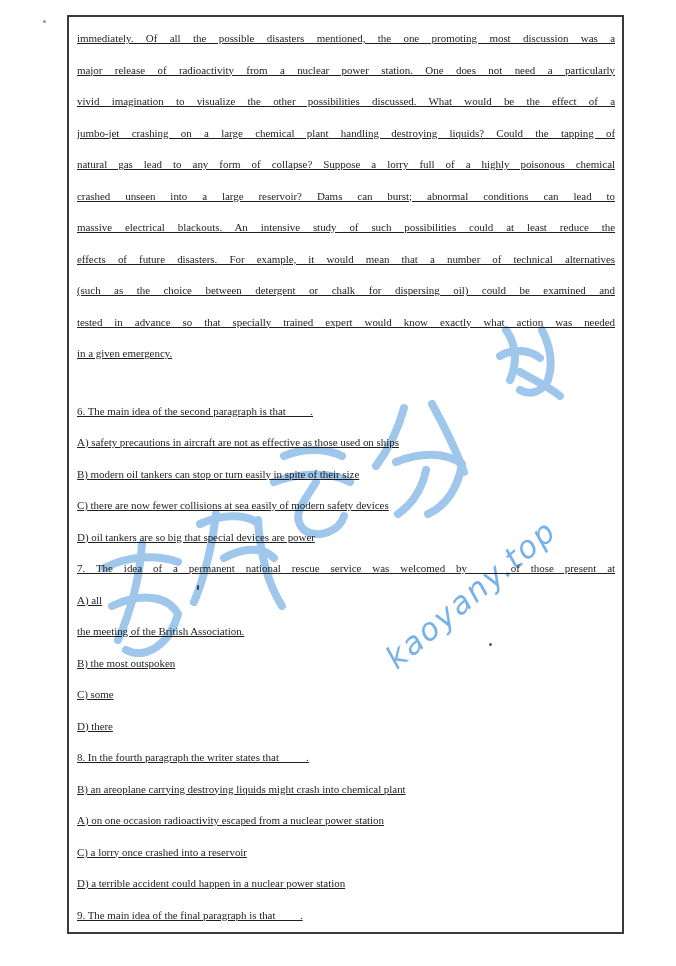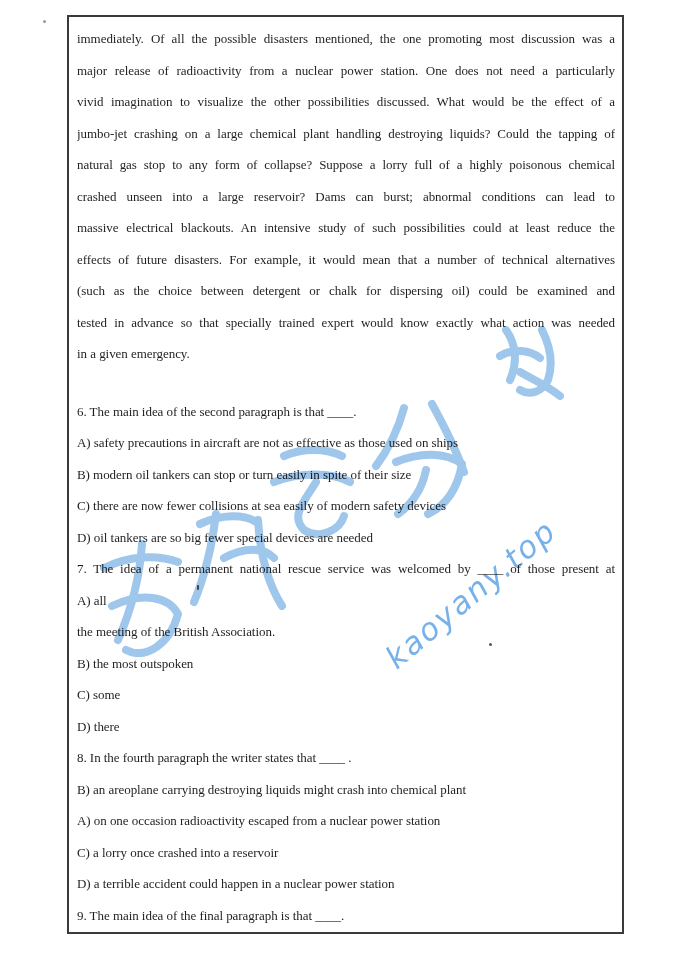--- a/index.html
+++ b/index.html
@@ -10,24 +10,24 @@
     color:var(--ink,#1f1f1f);
   }
   .frame{
     position:absolute;left:67px;top:15px;width:557px;height:919px;
     border:2px solid var(--frame-border,#3a3a3a);
     box-sizing:border-box;
     padding:6px 7px 0 8px;
     background:transparent;
   }
   .line{
-    font-size:13px;
+    font-size:11px;
     letter-spacing:-0.05px;
     line-height:31.5px;height:31.5px;
-    overflow:hidden;white-space:normal;
+    overflow:hidden;white-space:normal;text-decoration:underline;
   }
   .line.just{
     text-align:justify;
     text-align-last:justify;
     -moz-text-align-last:justify;
   }
   .section-gap{height:26px;}
   
   .wm-svg{
     position:absolute;left:0;top:0;width:676px;height:966px;
@@ -55,35 +55,35 @@
 <body>
 
 <div class="page">
 
   <div class="frame">
     <div class="passage">
         <div class="line just">immediately. Of all the possible disasters mentioned, the one promoting most discussion was a</div>
         <div class="line just">major release of radioactivity from a nuclear power station. One does not need a particularly</div>
         <div class="line just">vivid imagination to visualize the other possibilities discussed. What would be the effect of a</div>
         <div class="line just">jumbo-jet crashing on a large chemical plant handling destroying liquids? Could the tapping of</div>
-        <div class="line just">natural gas stop to any form of collapse? Suppose a lorry full of a highly poisonous chemical</div>
+        <div class="line just">natural gas lead to any form of collapse? Suppose a lorry full of a highly poisonous chemical</div>
         <div class="line just">crashed unseen into a large reservoir? Dams can burst; abnormal conditions can lead to</div>
         <div class="line just">massive electrical blackouts. An intensive study of such possibilities could at least reduce the</div>
         <div class="line just">effects of future disasters. For example, it would mean that a number of technical alternatives</div>
         <div class="line just">(such as the choice between detergent or chalk for dispersing oil) could be examined and</div>
         <div class="line just">tested in advance so that specially trained expert would know exactly what action was needed</div>
         <div class="line">in a given emergency.</div>
       </div>
     <div class="section-gap"></div>
     <div class="questions">
         <div class="line">6. The main idea of the second paragraph is that ____.</div>
         <div class="line">A) safety precautions in aircraft are not as effective as those used on ships</div>
         <div class="line">B) modern oil tankers can stop or turn easily in spite of their size</div>
         <div class="line">C) there are now fewer collisions at sea easily of modern safety devices</div>
-        <div class="line">D) oil tankers are so big fewer special devices are needed</div>
+        <div class="line">D) oil tankers are so big that special devices are power</div>
         <div class="line just">7. The idea of a permanent national rescue service was welcomed by ____ of those present at</div>
         <div class="line">A) all</div>
         <div class="line">the meeting of the British Association.</div>
         <div class="line">B) the most outspoken</div>
         <div class="line">C) some</div>
         <div class="line">D) there</div>
         <div class="line">8. In the fourth paragraph the writer states that ____ .</div>
         <div class="line">B) an areoplane carrying destroying liquids might crash into chemical plant</div>
         <div class="line">A) on one occasion radioactivity escaped from a nuclear power station</div>
         <div class="line">C) a lorry once crashed into a reservoir</div>

